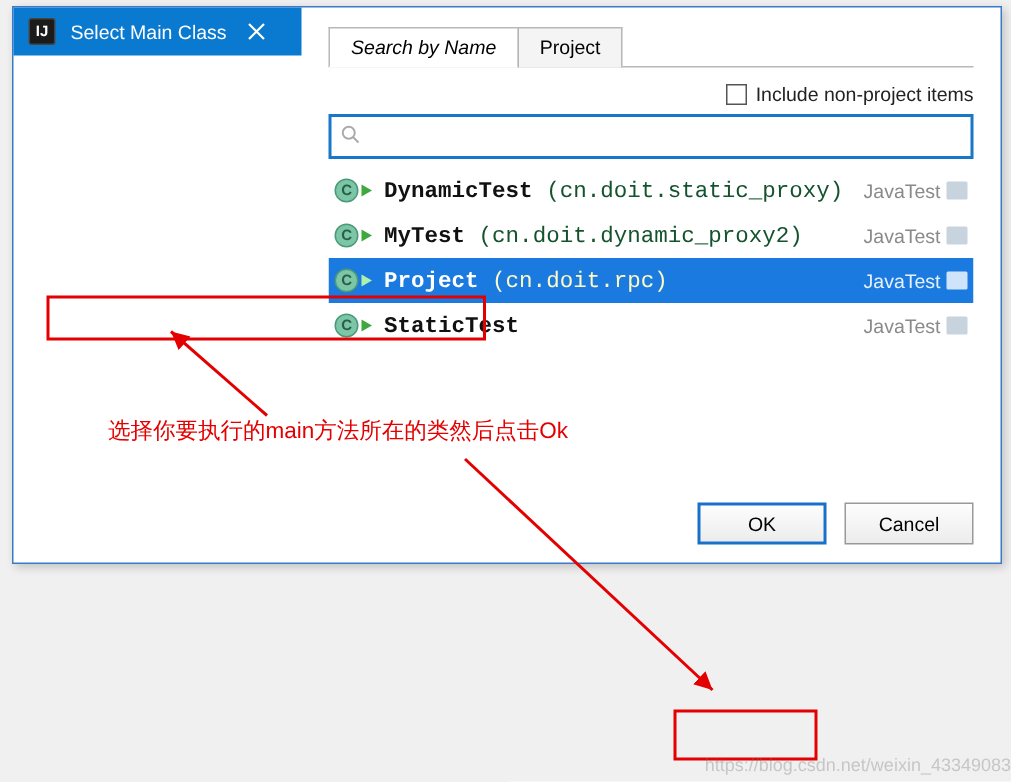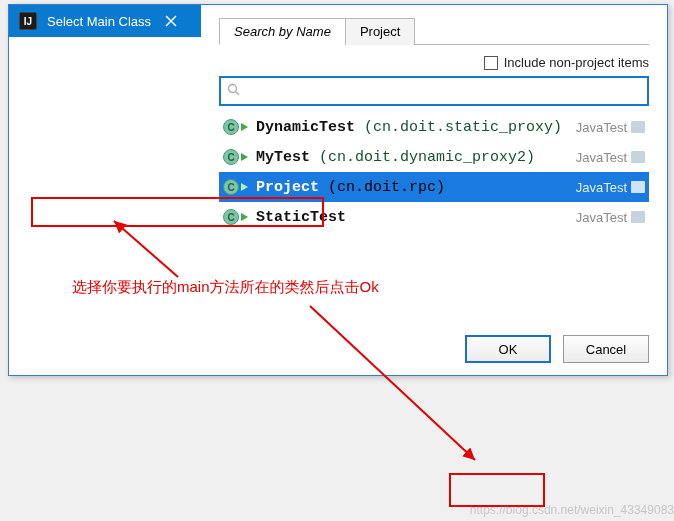--- a/index.html
+++ b/index.html
@@ -147,21 +147,21 @@
     border-left: 7px solid #3fa83f;
     border-top: 4px solid transparent;
     border-bottom: 4px solid transparent;
     margin-right: 8px;
     flex-shrink: 0;
   }
   .row.selected .run-icon { border-left-color:#aef0ae; }
   .row .cls-name { font-weight: bold; color:#111; }
   .row .cls-pkg { color:#14532d; }
   .row.selected .cls-name { color:#fff; }
-  .row.selected .cls-pkg { color:#000000; }
+  .row.selected .cls-pkg { color:#fef9c3; }
   .row .spacer { flex:1; }
   .row .module {
     color:#8a8a8a;
     font-family: "Segoe UI",sans-serif;
     font-size: 13px;
     margin-right: 4px;
   }
   .row.selected .module { color:#e6f0fb; }
   .row .folder-icon {
     width:14px;height:12px;background:#c8d4dd;border-radius:1px;

